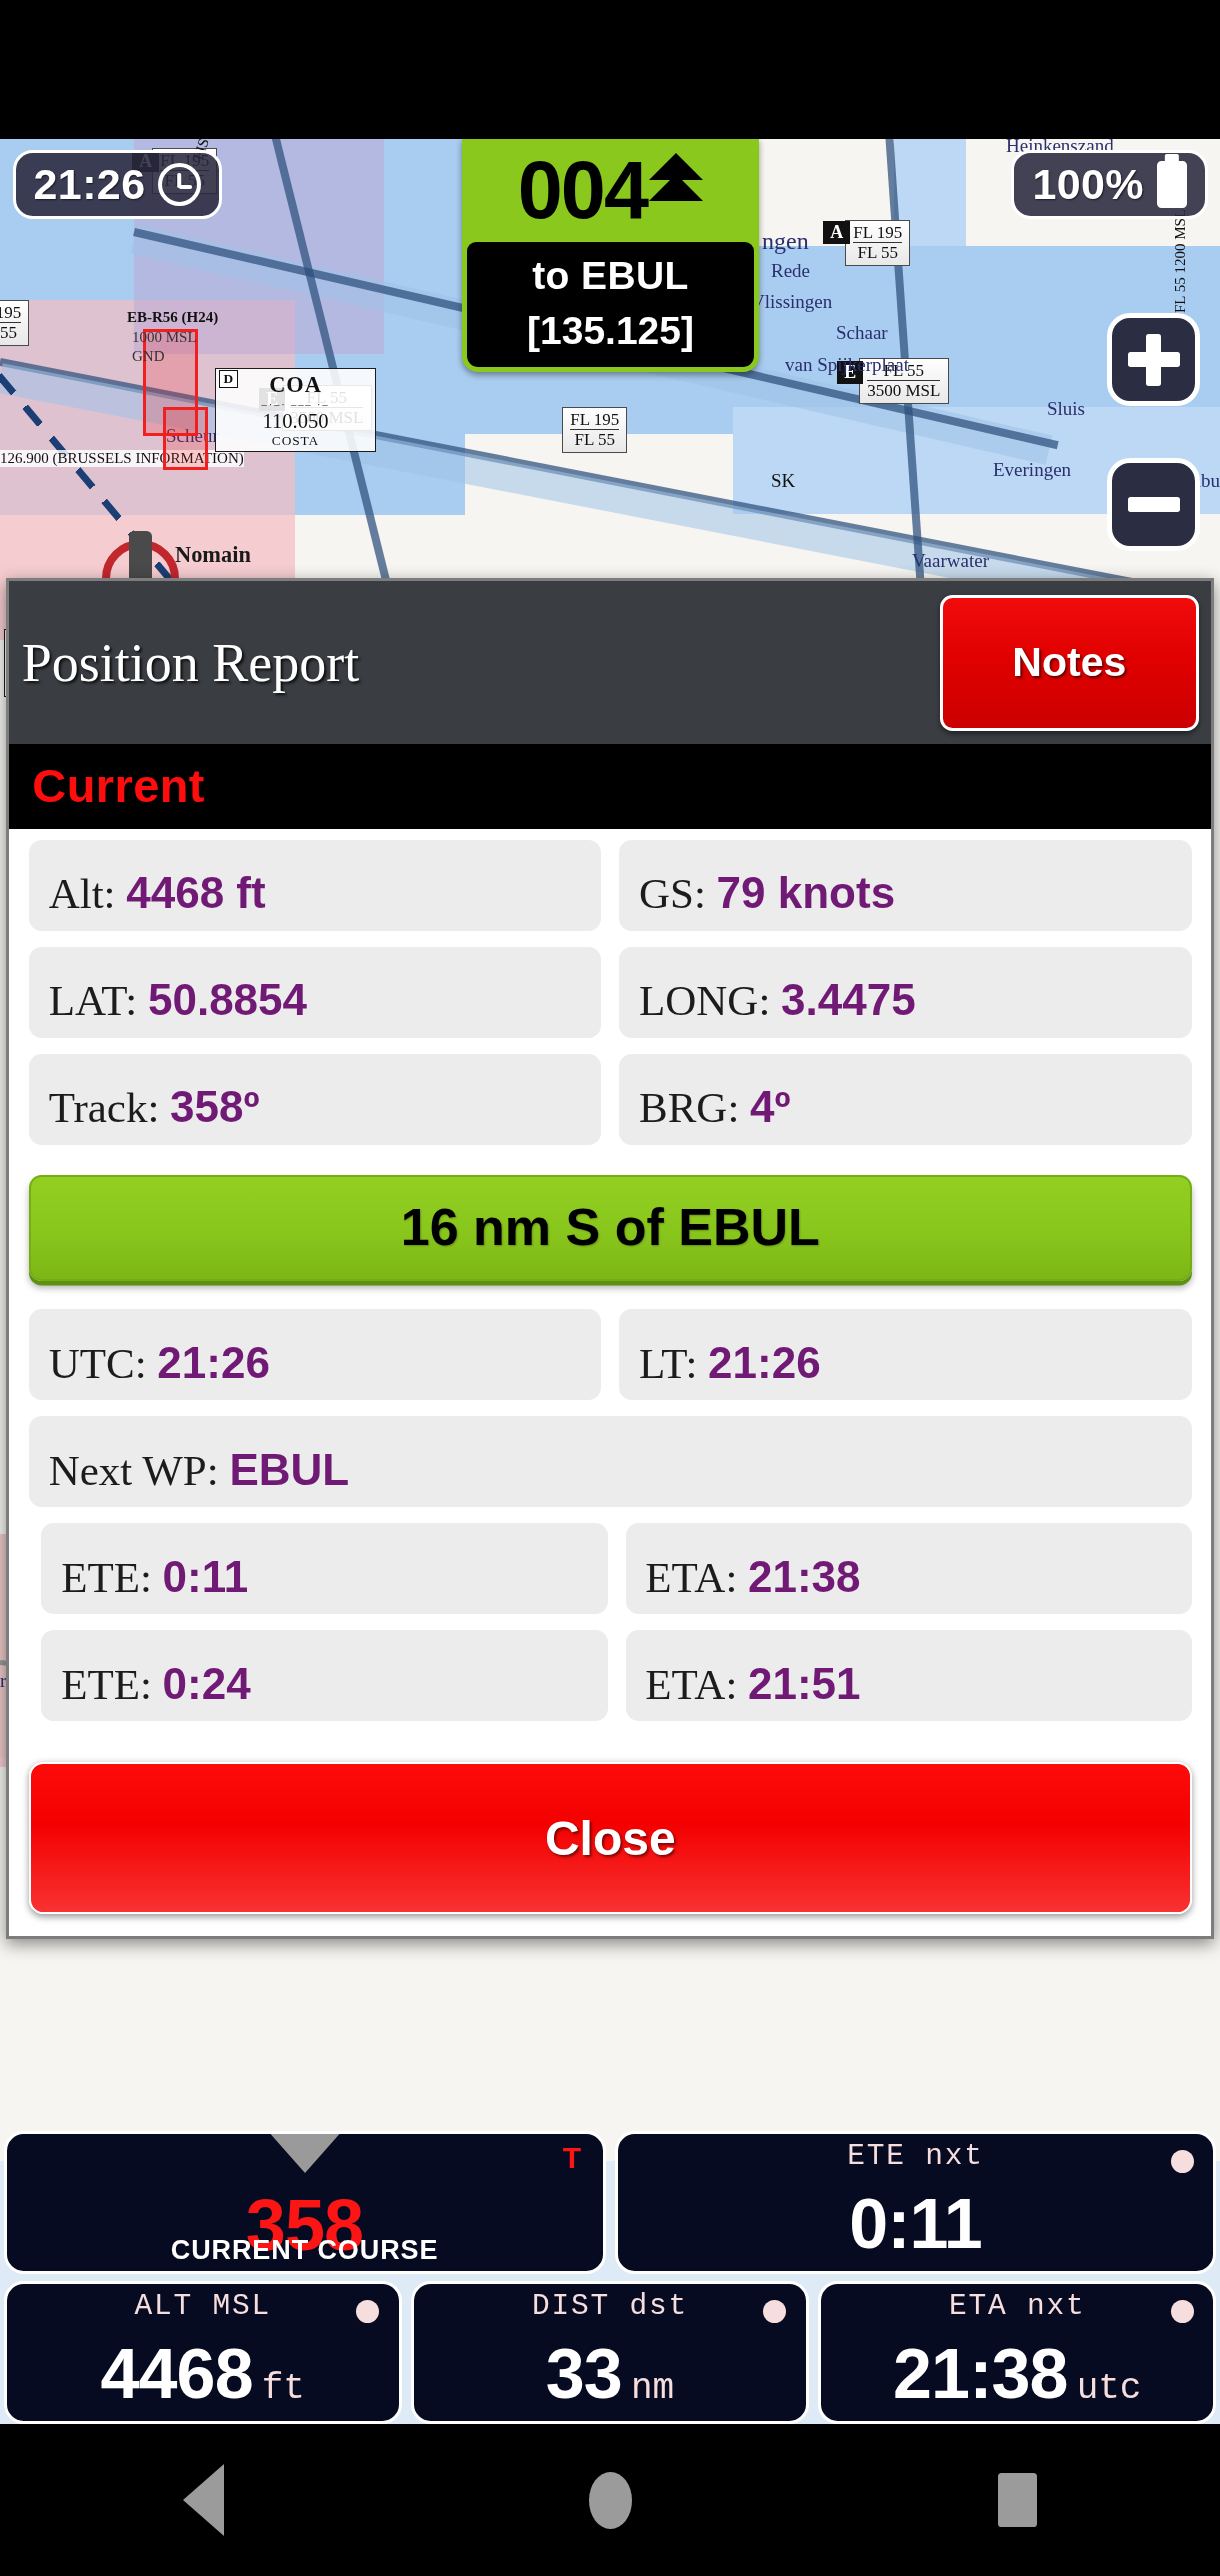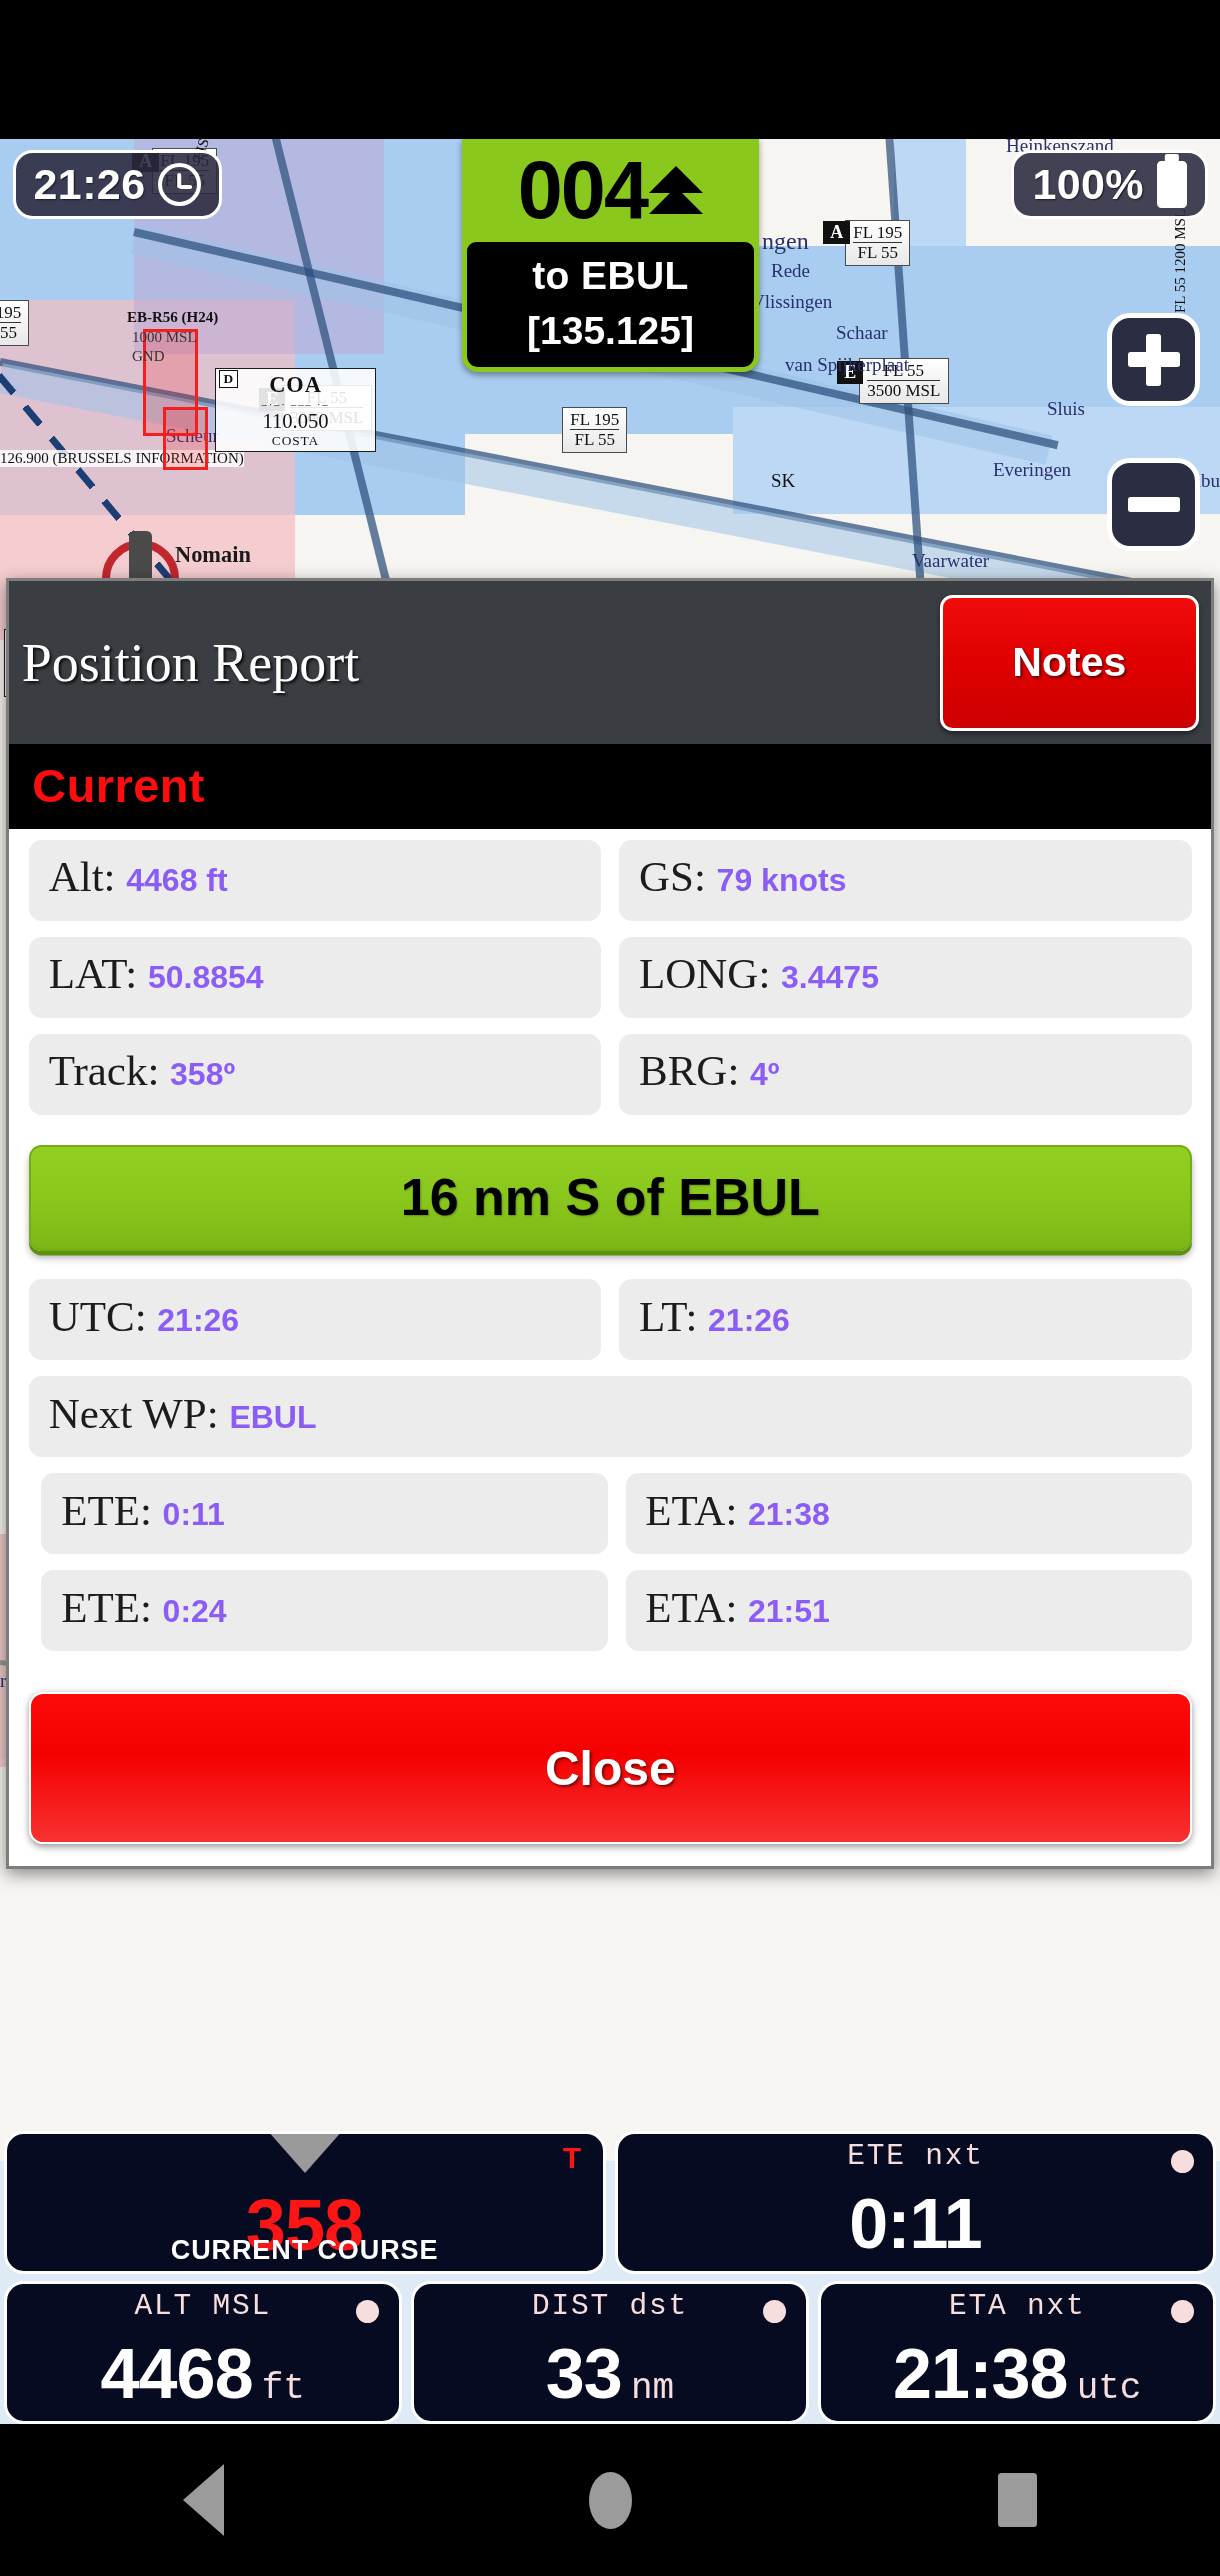--- a/index.html
+++ b/index.html
@@ -96,21 +96,21 @@
   .batt-ico:before { content:""; position:absolute; left:50%; top:-9.8px; width:14.3px; height:6.3px;
     background:#fff; transform:translateX(-50%); border-radius:1.8px 1.8px 0 0; }
 
   
   #nav-banner {
     position:absolute; left:462px; top:139px; width:297px;
     background:#8ac81e; border:5.4px solid #8ac81e;
     border-radius:0 0 16px 16px; overflow:hidden;
     box-shadow:0 2.7px 6.3px rgba(0,0,0,.4);
   }
-  #nav-top { display:flex; align-items:center; justify-content:center; gap:2px;
+  #nav-top { display:flex; align-items:flex-start; justify-content:center; gap:2px;
     padding:9px 0 14.3px 0; }
   #nav-course { font-size:81px; font-weight:bold; color:#000; line-height:.92;
     letter-spacing:-1.8px; }
   #nav-chevrons { display:flex; flex-direction:column; align-items:center; gap:0px; }
   .chev { width:0; height:0; border-left:27px solid transparent; border-right:27px solid transparent;
     border-bottom:27px solid #000; }
   .chev.second { margin-top:-6.3px; }
   #nav-bottom { background:#000; color:#fff; text-align:center; border-radius:9px;
     padding:12.5px 7.2px 14.3px 7.2px; }
   #nav-to { font-size:39px; font-weight:bold; letter-spacing:0.4px; }
@@ -159,21 +159,21 @@
   }
   .rows { padding:10.7px 19.7px 9px 19.7px; background:#fff; }
   .row { display:flex; gap:18px; margin-bottom:16px; }
   .row.indent { padding-left:12.5px; }
   .cell {
     background:#ececec; border-radius:12.5px; padding:12.5px 19.7px;
     display:flex; align-items:baseline; gap:10.7px; flex:1; min-height:81px;
   }
   .cell.full { flex:1 1 100%; }
   .lbl { font-size:43px; color:#1c1c1c; font-family:"Liberation Serif", serif; }
-  .val { font-size:32px; color:#8b5cf6; font-weight:bold; letter-spacing:0px; }
+  .val { font-size:44px; color:#701a75; font-weight:bold; letter-spacing:0px;margin-top:16px; }
   #dist-banner {
     margin:5.4px 19.7px 18px 19.7px;
     background:linear-gradient(180deg,#93cf22 0%,#89c61c 55%,#7cb617 100%);
     border:2.7px solid #74ad14; border-radius:12.5px;
     box-shadow:0 4.5px 0 #5f9110, 0 6.3px 7.2px rgba(0,0,0,.3);
     text-align:center; padding:19.7px 9px 21.5px 9px;
   }
   #dist-banner span { font-size:52px; font-weight:bold; color:#000; letter-spacing:0px;
     text-shadow:0.9px 0.9px 1.8px rgba(0,0,0,.25); }
   #close-btn {

